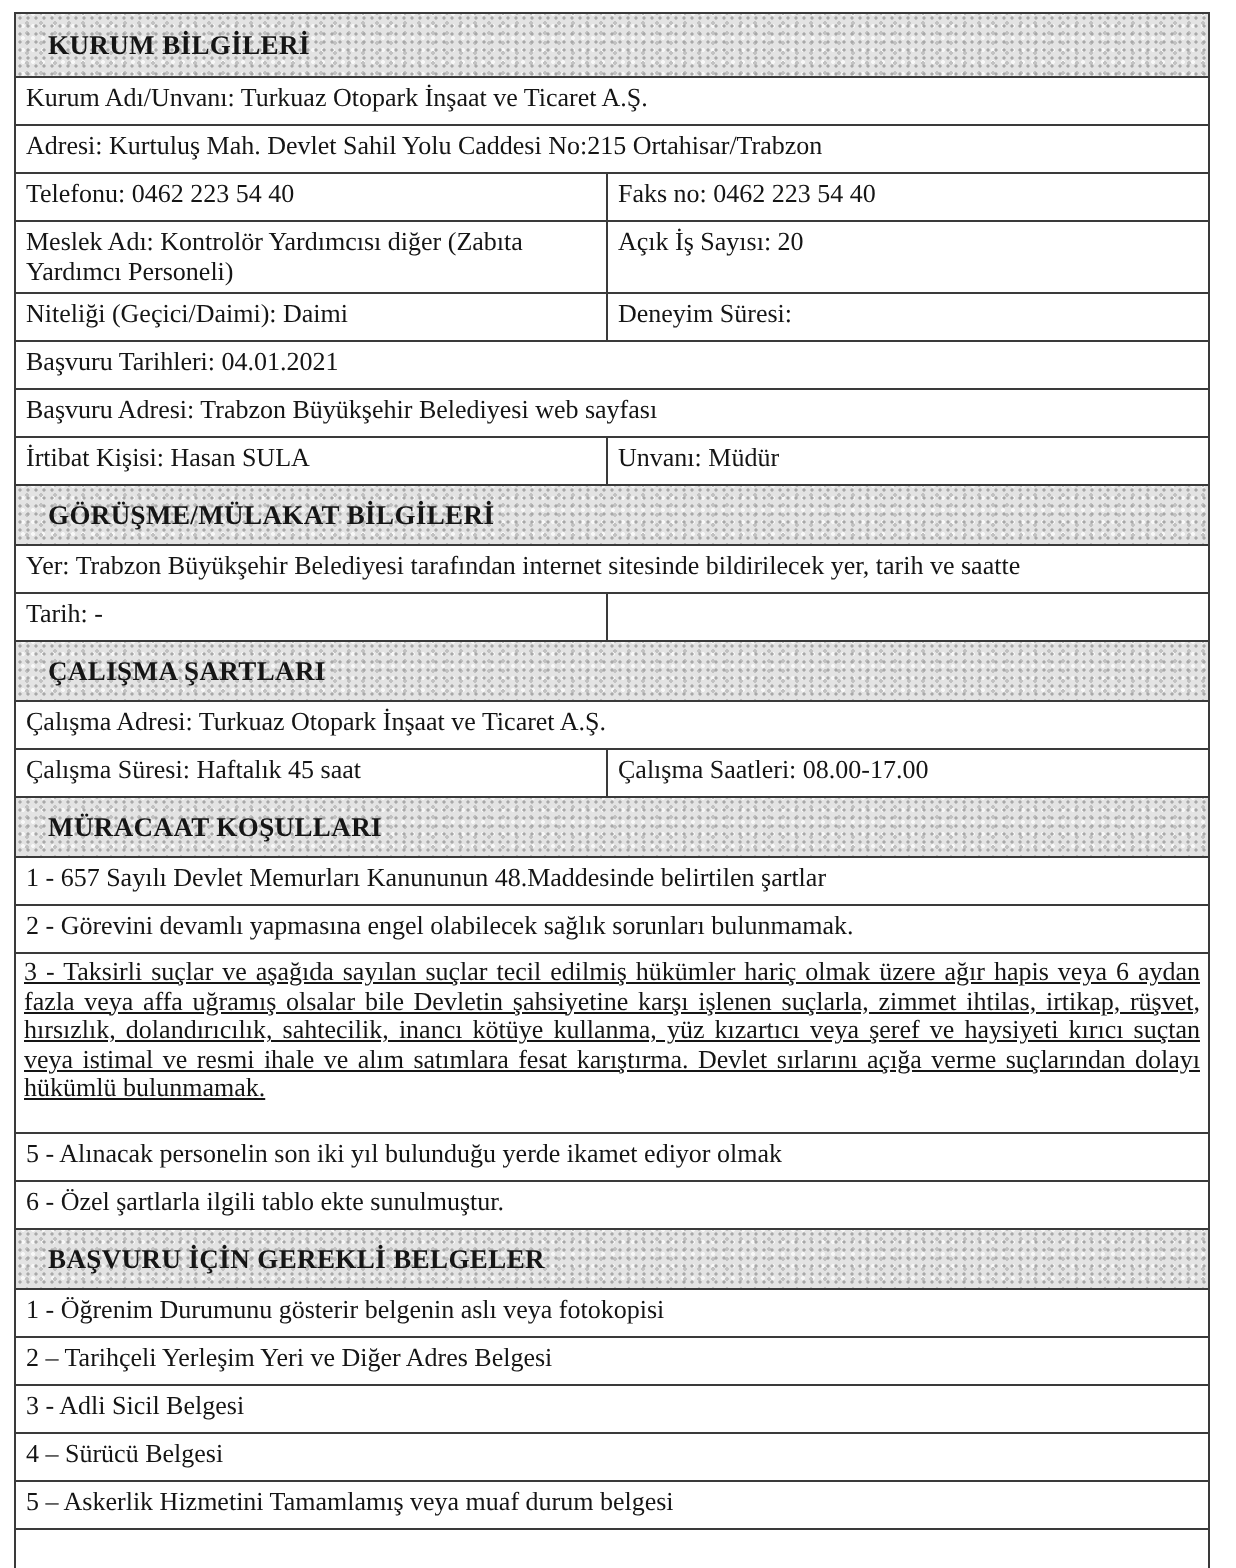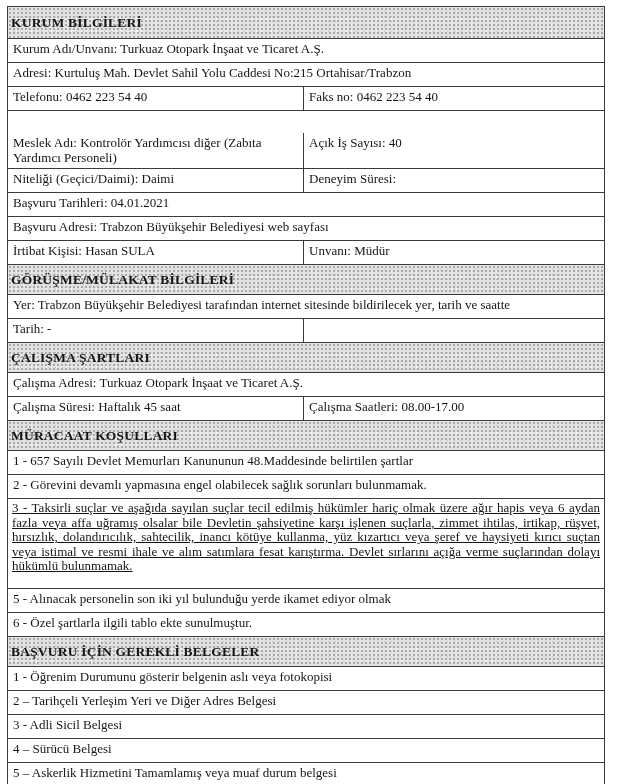--- a/index.html
+++ b/index.html
@@ -28,21 +28,21 @@
     box-sizing: border-box;
     display: flex;
     flex-direction: column;
   }
   .hdr {
     box-sizing: border-box;
     height: 30px;
     flex: 0 0 auto;
     display: flex;
     align-items: center;
-    padding-left: 3px;
+    padding-left: 16px;
     font-weight: bold;
     font-size: 13.5px;
     letter-spacing: 0.2px;
     border-bottom: 1px solid #3a3a3a;
     background-color: #e3e3e3;
     background-image:
       radial-gradient(circle, #a8a8a8 0.7px, rgba(0,0,0,0) 0.9px),
       radial-gradient(circle, #c2c2c2 0.8px, rgba(0,0,0,0) 1px),
       radial-gradient(circle, #f7f7f7 0.9px, rgba(0,0,0,0) 1.1px);
     background-size: 4px 4px, 7px 5px, 5px 6px;
@@ -51,21 +51,21 @@
   .hdr.first { height: 32px; }
   .row {
     box-sizing: border-box;
     flex: 0 0 auto;
     display: flex;
     border-bottom: 1px solid #3a3a3a;
     background: #ffffff;
     font-size: 13px;
   }
   .row.r1 { height: 24px; }
-  .row.r2 { height: 36px; margin-top: 22px; }
+  .row.r2 { height: 36px; }
   .row.para-row { height: 90px; }
   .row.fill { height: 30px; border-bottom: none; }
   .cell {
     box-sizing: border-box;
     padding: 2px 5px 0 5px;
     overflow: hidden;
     white-space: nowrap;
   }
   .cell.full { width: 100%; }
   .cell.left {
@@ -101,21 +101,21 @@
     <div class="row r1">
       <div class="cell full">Adresi: Kurtuluş Mah. Devlet Sahil Yolu Caddesi No:215 Ortahisar/Trabzon</div>
     </div>
     <div class="row r1">
       <div class="cell left">Telefonu: 0462 223 54 40</div>
       <div class="cell right">Faks no: 0462 223 54 40</div>
     </div>
 
     <div class="row r2">
       <div class="cell left wrap">Meslek Adı: Kontrolör Yardımcısı diğer (Zabıta Yardımcı Personeli)</div>
-      <div class="cell right">Açık İş Sayısı: 40</div>
+      <div class="cell right">Açık İş Sayısı: 20</div>
     </div>
     <div class="row r1">
       <div class="cell left">Niteliği (Geçici/Daimi): Daimi</div>
       <div class="cell right">Deneyim Süresi:</div>
     </div>
     <div class="row r1">
       <div class="cell full">Başvuru Tarihleri: 04.01.2021</div>
     </div>
     <div class="row r1">
       <div class="cell full">Başvuru Adresi: Trabzon Büyükşehir Belediyesi web sayfası</div>

